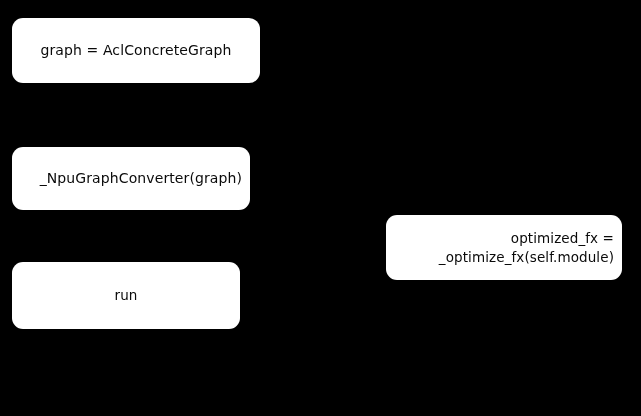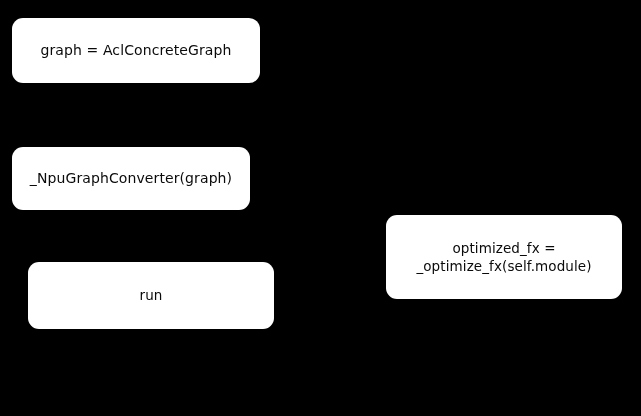--- a/index.html
+++ b/index.html
@@ -32,26 +32,26 @@
   .node-label {
     display: block;
     width: 100%;
     white-space: pre-line;
     font-size: 14px;
     letter-spacing: 0.1px;
   }
   
   #node-acl-concrete-graph { left: 12px;  top: 18px;  width: 248px; height: 65px; }
   #node-npu-graph-converter { left: 12px;  top: 147px; width: 238px; height: 63px; }
-  #node-run               { left: 28px;  top: 262px; width: 246px; height: 67px; }
-  #node-optimized-fx      { left: 386px; top: 215px; width: 236px; height: 84px; }
+  #node-run               { left: 12px;  top: 262px; width: 228px; height: 67px; }
+  #node-optimized-fx      { left: 386px; top: 215px; width: 236px; height: 65px; text-align: right; }
   #node-save-fx-graph     { left: 386px; top: 331px; width: 236px; height: 67px; }
 
   #node-acl-concrete-graph .node-label { font-size: 14px; }
-  #node-npu-graph-converter .node-label { font-size: 14px; }
+  #node-npu-graph-converter .node-label { font-size: 14px; text-align: right; }
   #node-run .node-label { font-size: 13.5px; }
   #node-optimized-fx .node-label { font-size: 13.5px; line-height: 1.35; }
   #node-save-fx-graph .node-label { font-size: 14px; }
 </style>
 </head>
 <body>
 
 <div id="canvas">
 
   <div class="node" id="node-acl-concrete-graph">

